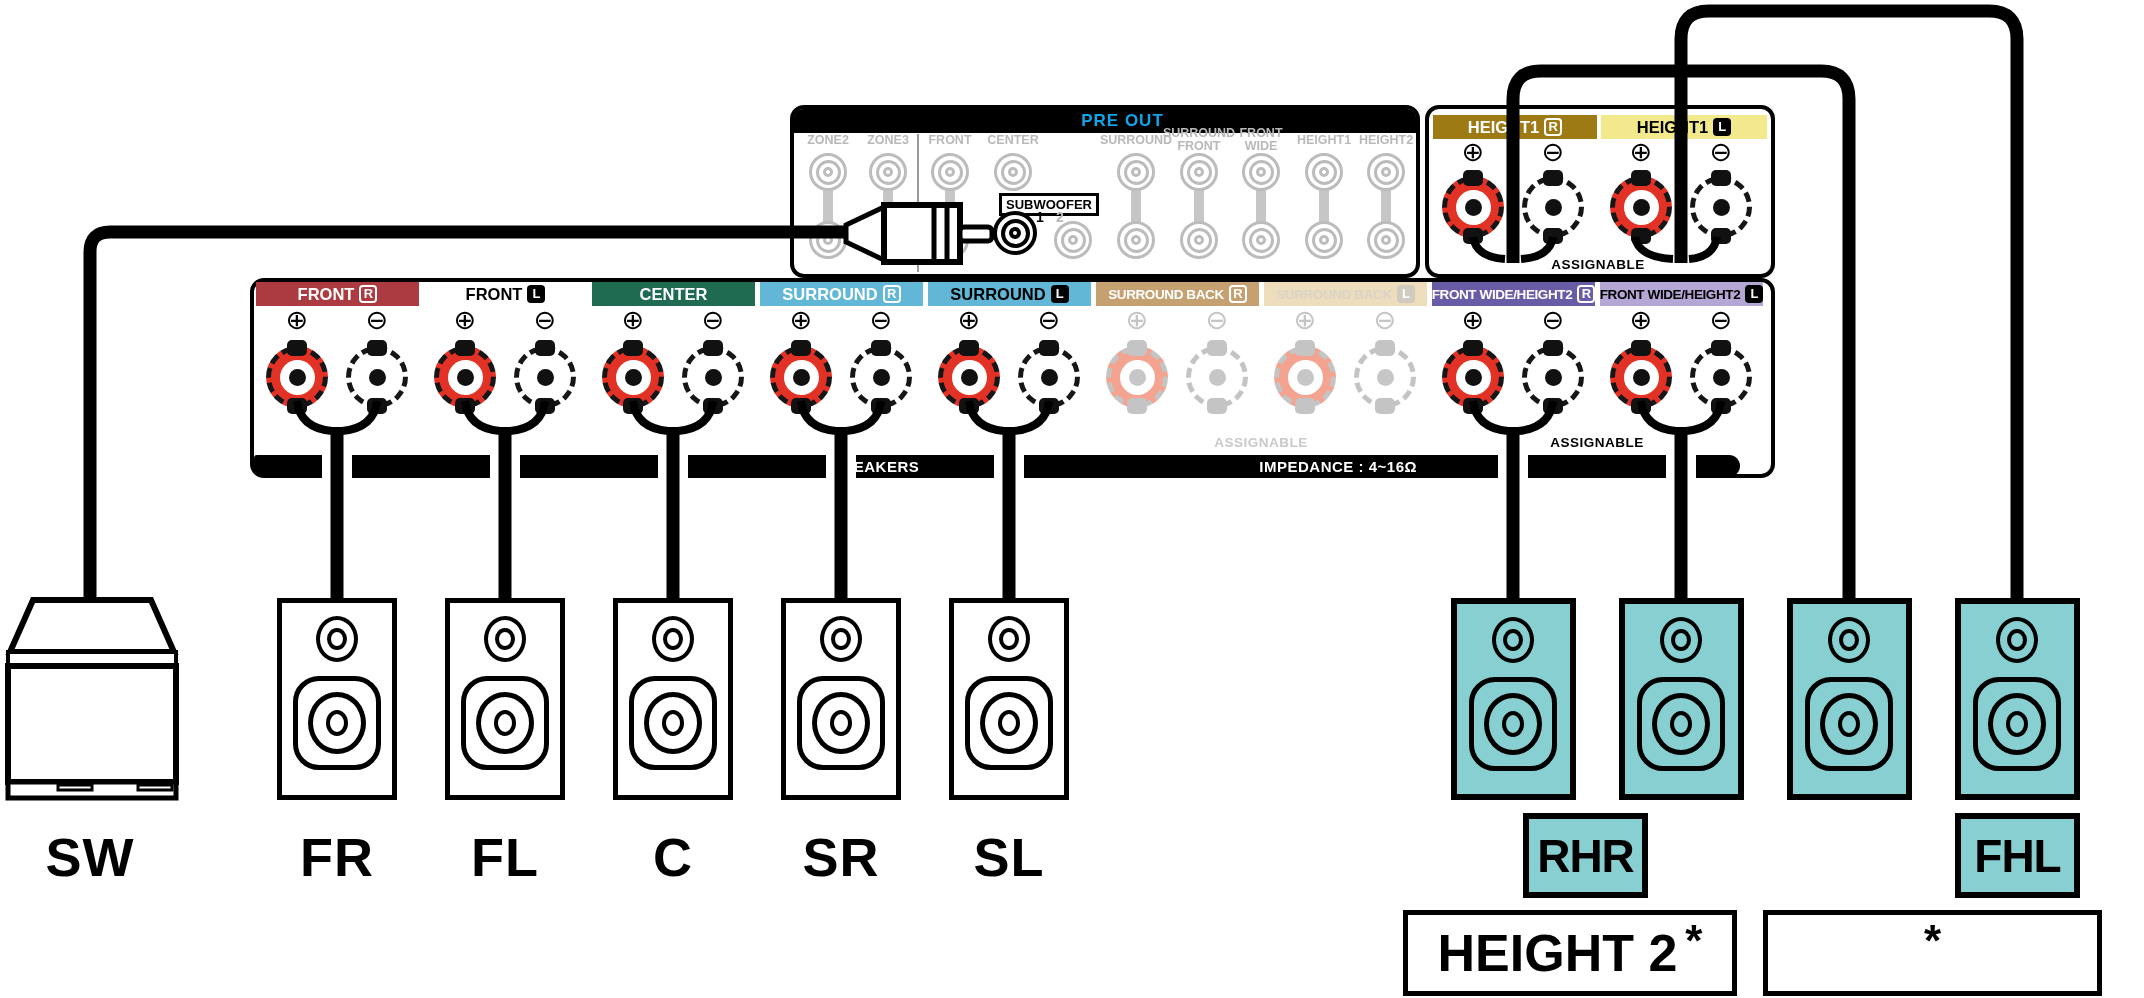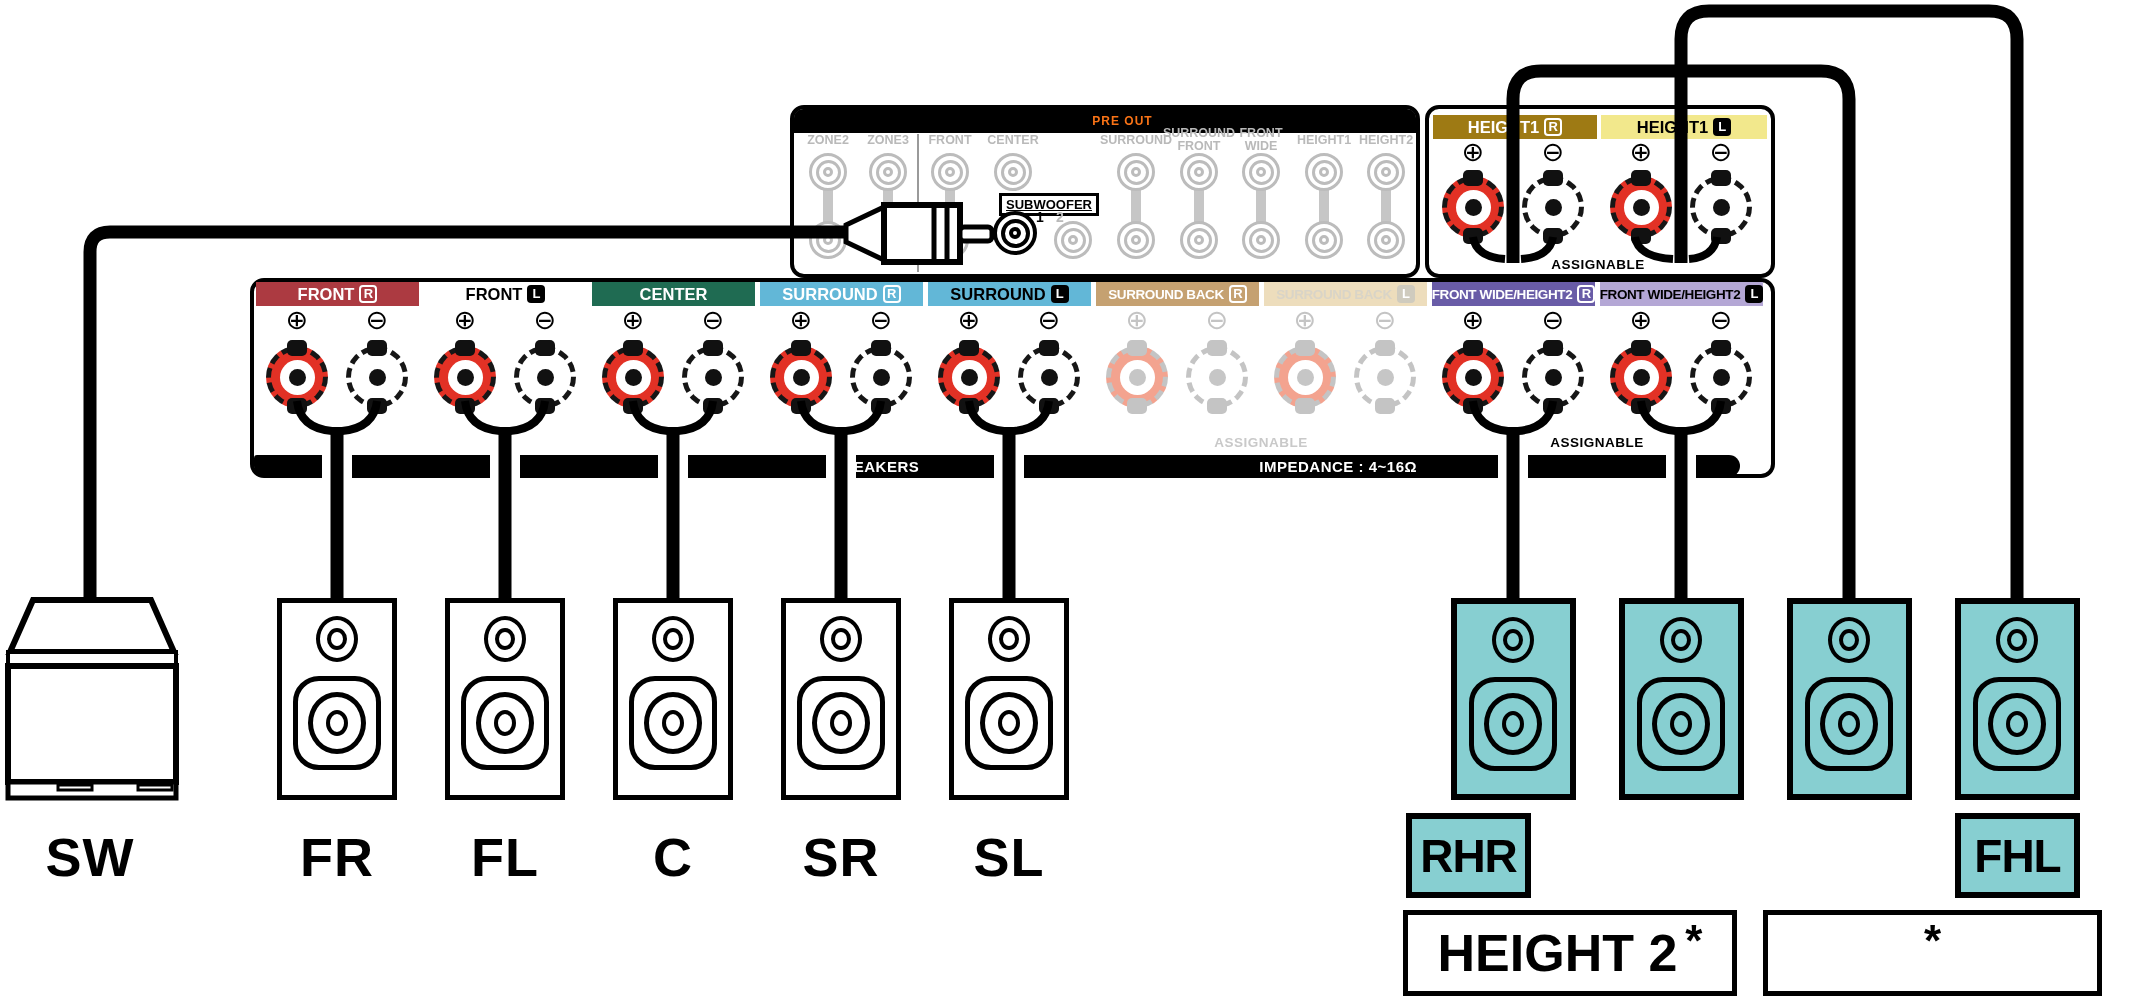--- a/index.html
+++ b/index.html
@@ -2,32 +2,32 @@
 <html><head>
 <meta charset="utf-8">
 <style>
   html,body{margin:0;padding:0;background:#fff;}
   .stage{position:relative;width:2144px;height:998px;background:#fff;overflow:hidden;
          font-family:"Liberation Sans",sans-serif;}
   .panel{position:absolute;background:#fff;border:4px solid #000;border-radius:14px;box-sizing:border-box;}
   
   .preout-bar{position:absolute;left:794px;top:109px;width:622px;height:24px;background:#000;
               border-radius:9px 9px 0 0;display:flex;align-items:center;justify-content:center;}
-  .preout-title{color:#f97316;font-weight:bold;font-size:12px;letter-spacing:1px;padding-left:35px;}
+  .preout-title{color:#0ea5e9;font-weight:bold;font-size:17px;letter-spacing:1px;padding-left:35px;}
   .pre-label{position:absolute;color:#B9B9B9;font-weight:bold;font-size:12.5px;line-height:13px;
              text-align:center;transform:translateX(-50%);white-space:nowrap;}
   .rca{position:absolute;border:3px solid #BCBCBC;border-radius:50%;box-sizing:border-box;
        display:grid;place-items:center;background:#fff;}
   .rca b, .rca i{display:grid;place-items:center;border:3px solid #BCBCBC;border-radius:50%;box-sizing:border-box;}
   .rca.active{border:4px solid #000;}
   .rca.active b, .rca.active i{border:4px solid #000;}
   .conn{position:absolute;width:10px;background:#C6C6C6;}
   .divider{position:absolute;width:2px;background:#9a9a9a;}
   .subwoofer-label{position:absolute;border:3px solid #000;background:#fff;color:#000;
-                   font-weight:bold;font-size:13px;padding:1px 4px;white-space:nowrap;text-decoration:underline;}
+                   font-weight:bold;font-size:13px;padding:1px 4px;white-space:nowrap;}
   .subnum{position:absolute;font-weight:bold;font-size:14px;transform:translateX(-50%);}
   
   .chan-label{position:absolute;top:282px;height:24px;width:163px;display:flex;align-items:center;
               justify-content:center;gap:5px;font-weight:bold;font-size:16.5px;box-sizing:border-box;white-space:nowrap;}
   .chan-label.tight{font-size:13.5px;letter-spacing:-0.4px;}
   .badge{width:18px;height:18px;border-radius:4px;font-weight:bold;font-size:13px;line-height:18px;
          text-align:center;box-sizing:border-box;flex:0 0 auto;}
   .badge.outline{border:2px solid #fff;color:#fff;line-height:14px;}
   .badge.solid{background:#000;color:#fff;}
   .badge.graysolid{background:#CFCBBE;color:#fff;}
@@ -547,15 +547,15 @@
           <div class="cen"></div>
         </div>
       </div>
     </div>
     <span class="spk-id" style="left: 90px;">SW</span>
     <span class="spk-id" style="left: 337px;">FR</span>
     <span class="spk-id" style="left: 505px;">FL</span>
     <span class="spk-id" style="left: 673px;">C</span>
     <span class="spk-id" style="left: 841px;">SR</span>
     <span class="spk-id" style="left: 1009px;">SL</span>
-    <div class="teal-tag" style="left: 1406px;">RHR</div>
+    <div class="teal-tag" style="left: 1523px;">RHR</div>
     <div class="teal-tag" style="left: 1955px;">FHL</div>
   </div>
 
 </body></html>

